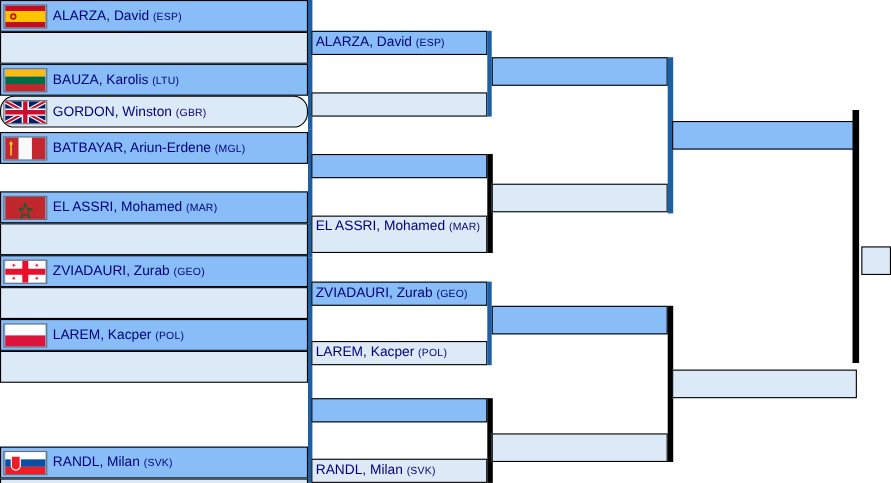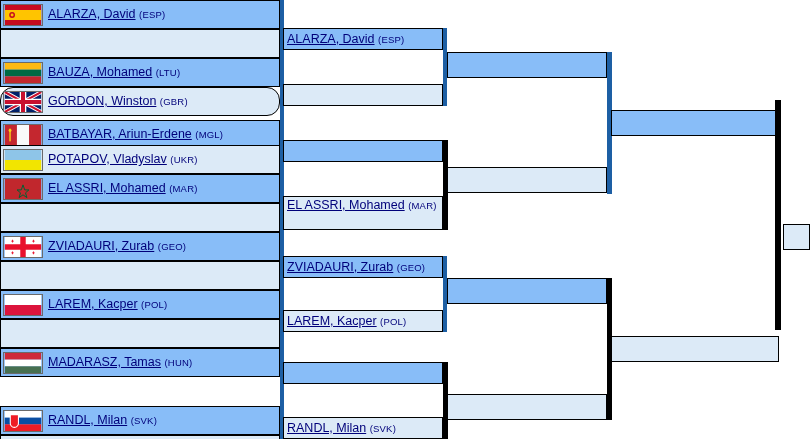--- a/index.html
+++ b/index.html
@@ -36,21 +36,21 @@
     width:40px;height:22px;border:1px solid #6a6a6a;box-sizing:border-box;
     position:relative;overflow:hidden;display:block;
   }
 
   .nm{
     font-size:12.5px;
     color:#00007a;
     white-space:nowrap;
     line-height:14px;
   }
-  .nm .pn{text-decoration:underline;margin-top:40px;}
+  .nm .pn{margin-top:40px;}
   .nm .cc{font-size:9.5px;letter-spacing:.2px;}
 
   
   .r2{left:283px;width:160px;}
   .r2 .nm{padding-left:3px;}
   .r2.two{height:34px;align-items:flex-start;}
   .r2.two .nm{white-space:normal;line-height:15px;padding-top:1px;}
 
   
   .r3{left:447px;width:160px;height:26px;}
@@ -89,21 +89,21 @@
   </div>
 
   <div class="slot r1 hl" style="top:58px;">
     <span class="flagwrap">
       <svg class="flag" viewBox="0 0 40 22">
           <rect width="40" height="7.34" fill="#fdb913"></rect>
           <rect y="7.34" width="40" height="7.33" fill="#006a44"></rect>
           <rect y="14.67" width="40" height="7.33" fill="#c1272d"></rect>
         </svg>
     </span>
-    <span class="nm"><span class="pn">BAUZA, Mohamed</span> <span class="cc">(LTU)</span></span>
+    <span class="nm"><span class="pn">BAUZA, Karolis</span> <span class="cc">(LTU)</span></span>
   </div>
 
   <div class="slot r1 empty" style="top:87px;border-radius:13px;">
     <span class="flagwrap">
       <svg class="flag" viewBox="0 0 40 22">
           <rect width="40" height="22" fill="#012169"></rect>
           <path d="M0,0 40,22 M40,0 0,22" stroke="#fff" stroke-width="4.4"></path>
           <path d="M0,0 40,22 M40,0 0,22" stroke="#c8102e" stroke-width="2.2"></path>
           <path d="M20,0 V22 M0,11 H40" stroke="#fff" stroke-width="7.3"></path>
           <path d="M20,0 V22 M0,11 H40" stroke="#c8102e" stroke-width="4.4"></path>
@@ -120,29 +120,20 @@
           <rect x="26.67" width="13.33" height="22" fill="#c4272f"></rect>
           <g fill="#f9d616">
             <rect x="5" y="4" width="1.5" height="14"></rect>
             <circle cx="5.75" cy="6" r="1.6"></circle>
           </g>
         </svg>
     </span>
     <span class="nm"><span class="pn">BATBAYAR, Ariun-Erdene</span> <span class="cc">(MGL)</span></span>
   </div>
 
-  <div class="slot r1 empty" style="top:145px;">
-    <span class="flagwrap">
-      <svg class="flag" viewBox="0 0 40 22">
-          <rect width="40" height="11" fill="#8ec5e8"></rect>
-          <rect y="11" width="40" height="11" fill="#f2e500"></rect>
-        </svg>
-    </span>
-    <span class="nm"><span class="pn">POTAPOV, Vladyslav</span> <span class="cc">(UKR)</span></span>
-  </div>
 
   <div class="slot r1 hl" style="top:174px;">
     <span class="flagwrap">
       <svg class="flag" viewBox="0 0 40 22">
           <rect width="40" height="22" fill="#c1272d"></rect>
           <path d="M20,6.5 21.9,12 26.5,12 22.8,15.2 24.3,20.5 20,17.4 15.7,20.5 17.2,15.2 13.5,12 18.1,12 Z" fill="none" stroke="#006233" stroke-width="1.1"></path>
         </svg>
     </span>
     <span class="nm"><span class="pn">EL ASSRI, Mohamed</span> <span class="cc">(MAR)</span></span>
   </div>
@@ -181,30 +172,20 @@
         </svg>
     </span>
     <span class="nm"><span class="pn">LAREM, Kacper</span> <span class="cc">(POL)</span></span>
   </div>
 
   <div class="slot r1 empty" style="top:319px;">
     <span class="flagwrap noflag"></span>
     <span class="nm"><span class="pn"></span> <span class="cc"></span></span>
   </div>
 
-  <div class="slot r1 hl" style="top:348px;">
-    <span class="flagwrap">
-      <svg class="flag" viewBox="0 0 40 22">
-          <rect width="40" height="7.34" fill="#ce2939"></rect>
-          <rect y="7.34" width="40" height="7.33" fill="#ffffff"></rect>
-          <rect y="14.67" width="40" height="7.33" fill="#477050"></rect>
-        </svg>
-    </span>
-    <span class="nm"><span class="pn">MADARASZ, Tamas</span> <span class="cc">(HUN)</span></span>
-  </div>
 
 
   <div class="slot r1 hl" style="top:406px;">
     <span class="flagwrap">
       <svg class="flag" viewBox="0 0 40 22">
           <rect width="40" height="7.34" fill="#ffffff"></rect>
           <rect y="7.34" width="40" height="7.33" fill="#0b4ea2"></rect>
           <rect y="14.67" width="40" height="7.33" fill="#ee1c25"></rect>
           <path d="M6,4 h9 v9 a4.5,4.5 0 0 1 -4.5,5 a4.5,4.5 0 0 1 -4.5,-5 z" fill="#ee1c25" stroke="#fff" stroke-width="1.2"></path>
         </svg>

